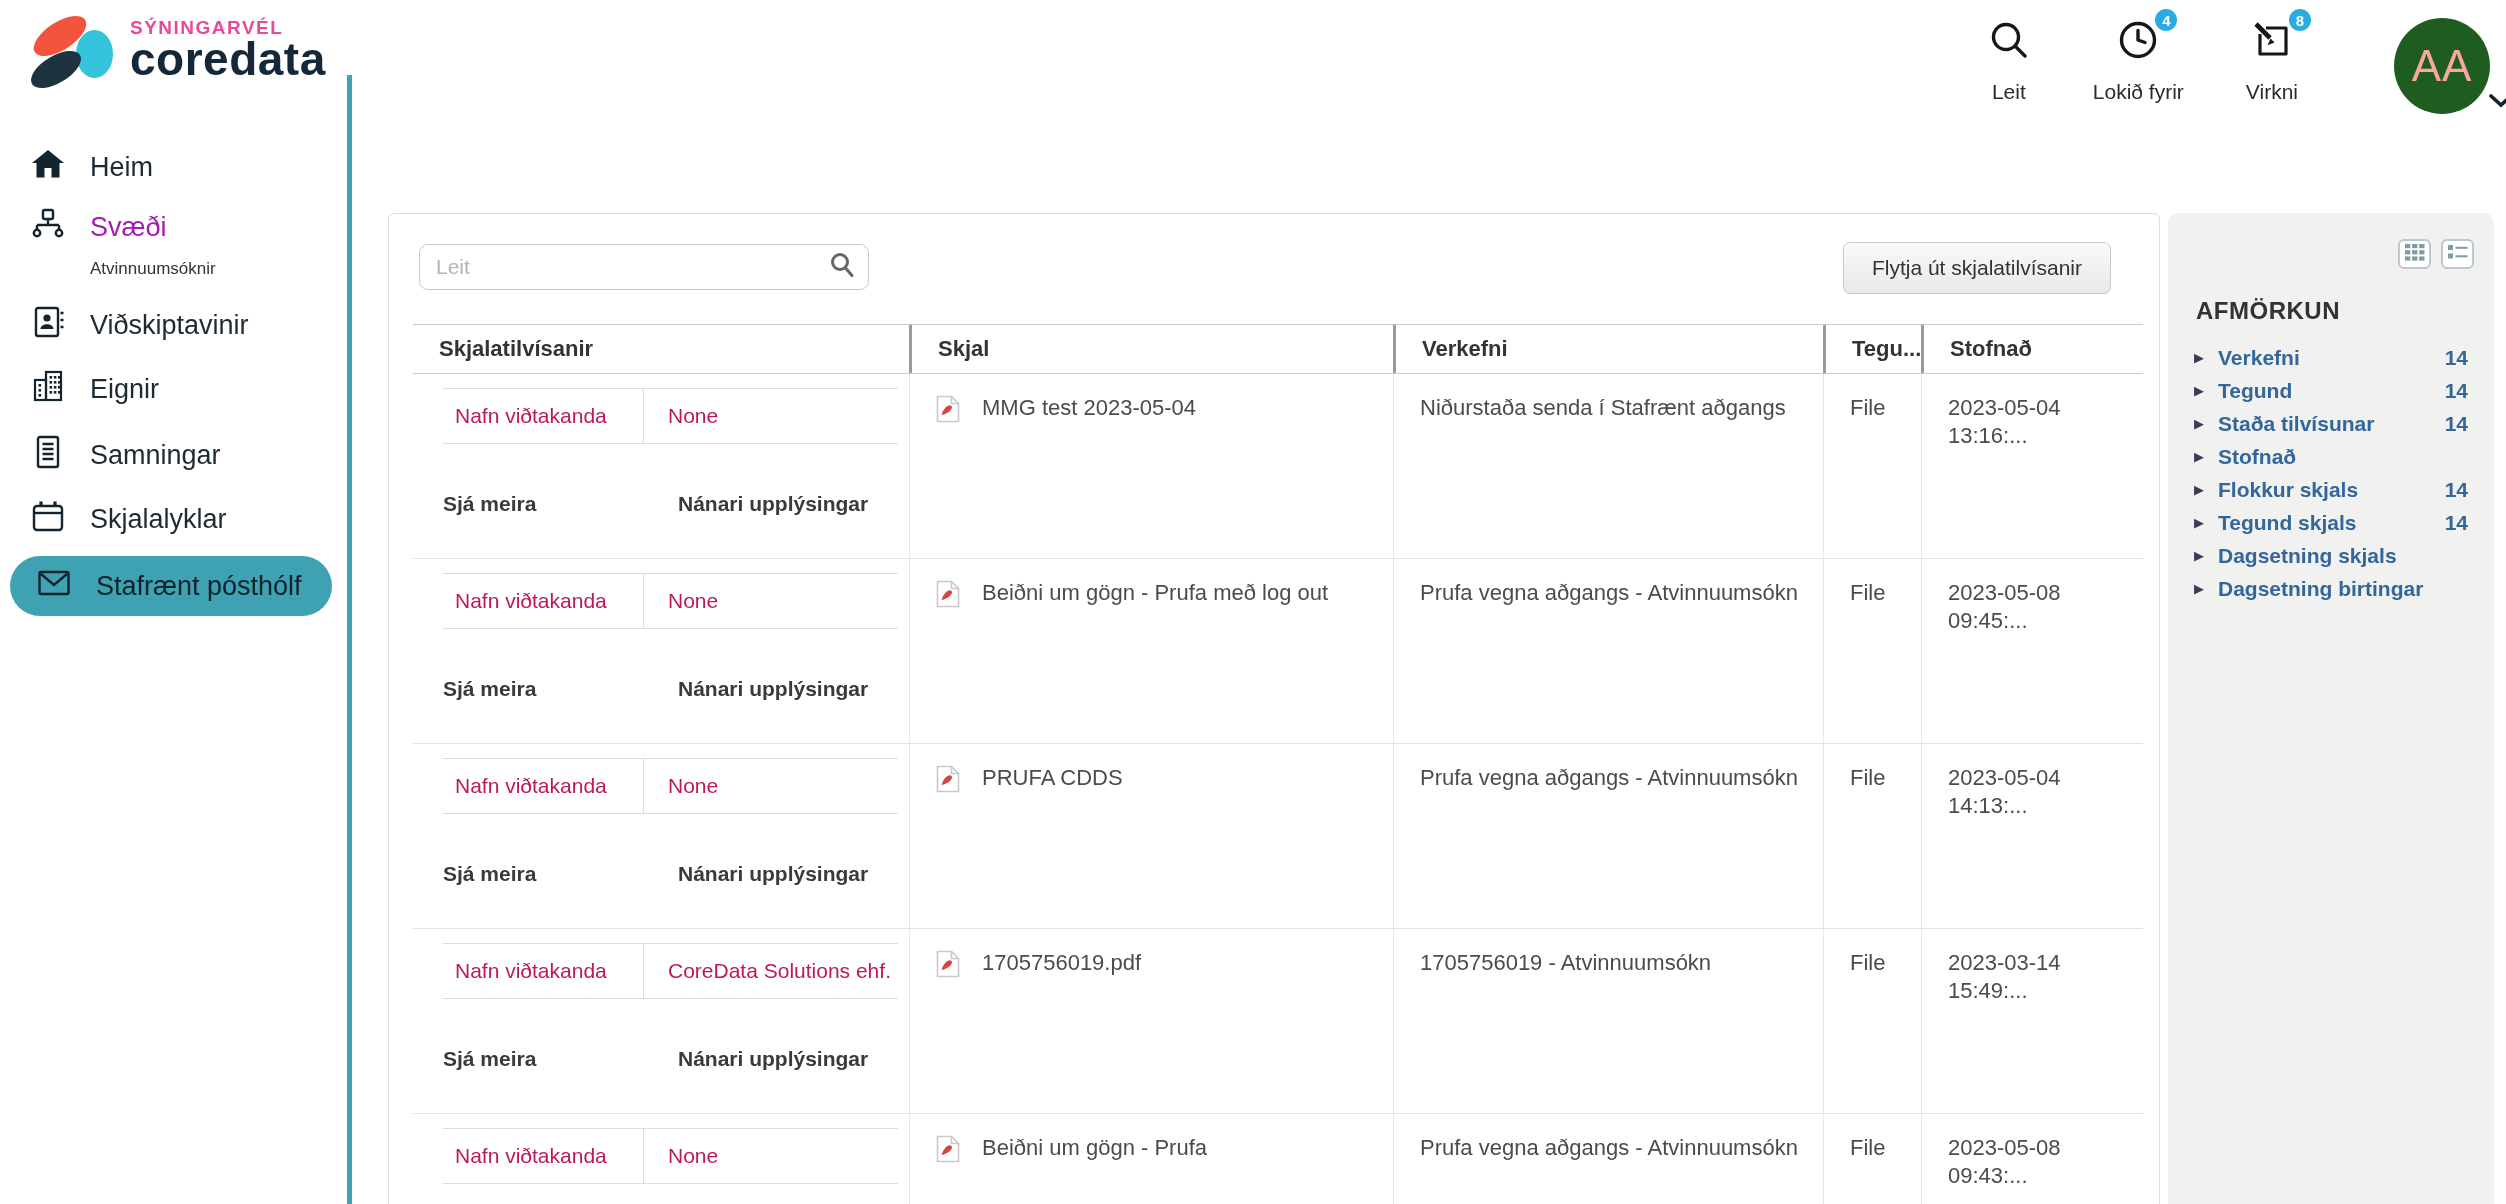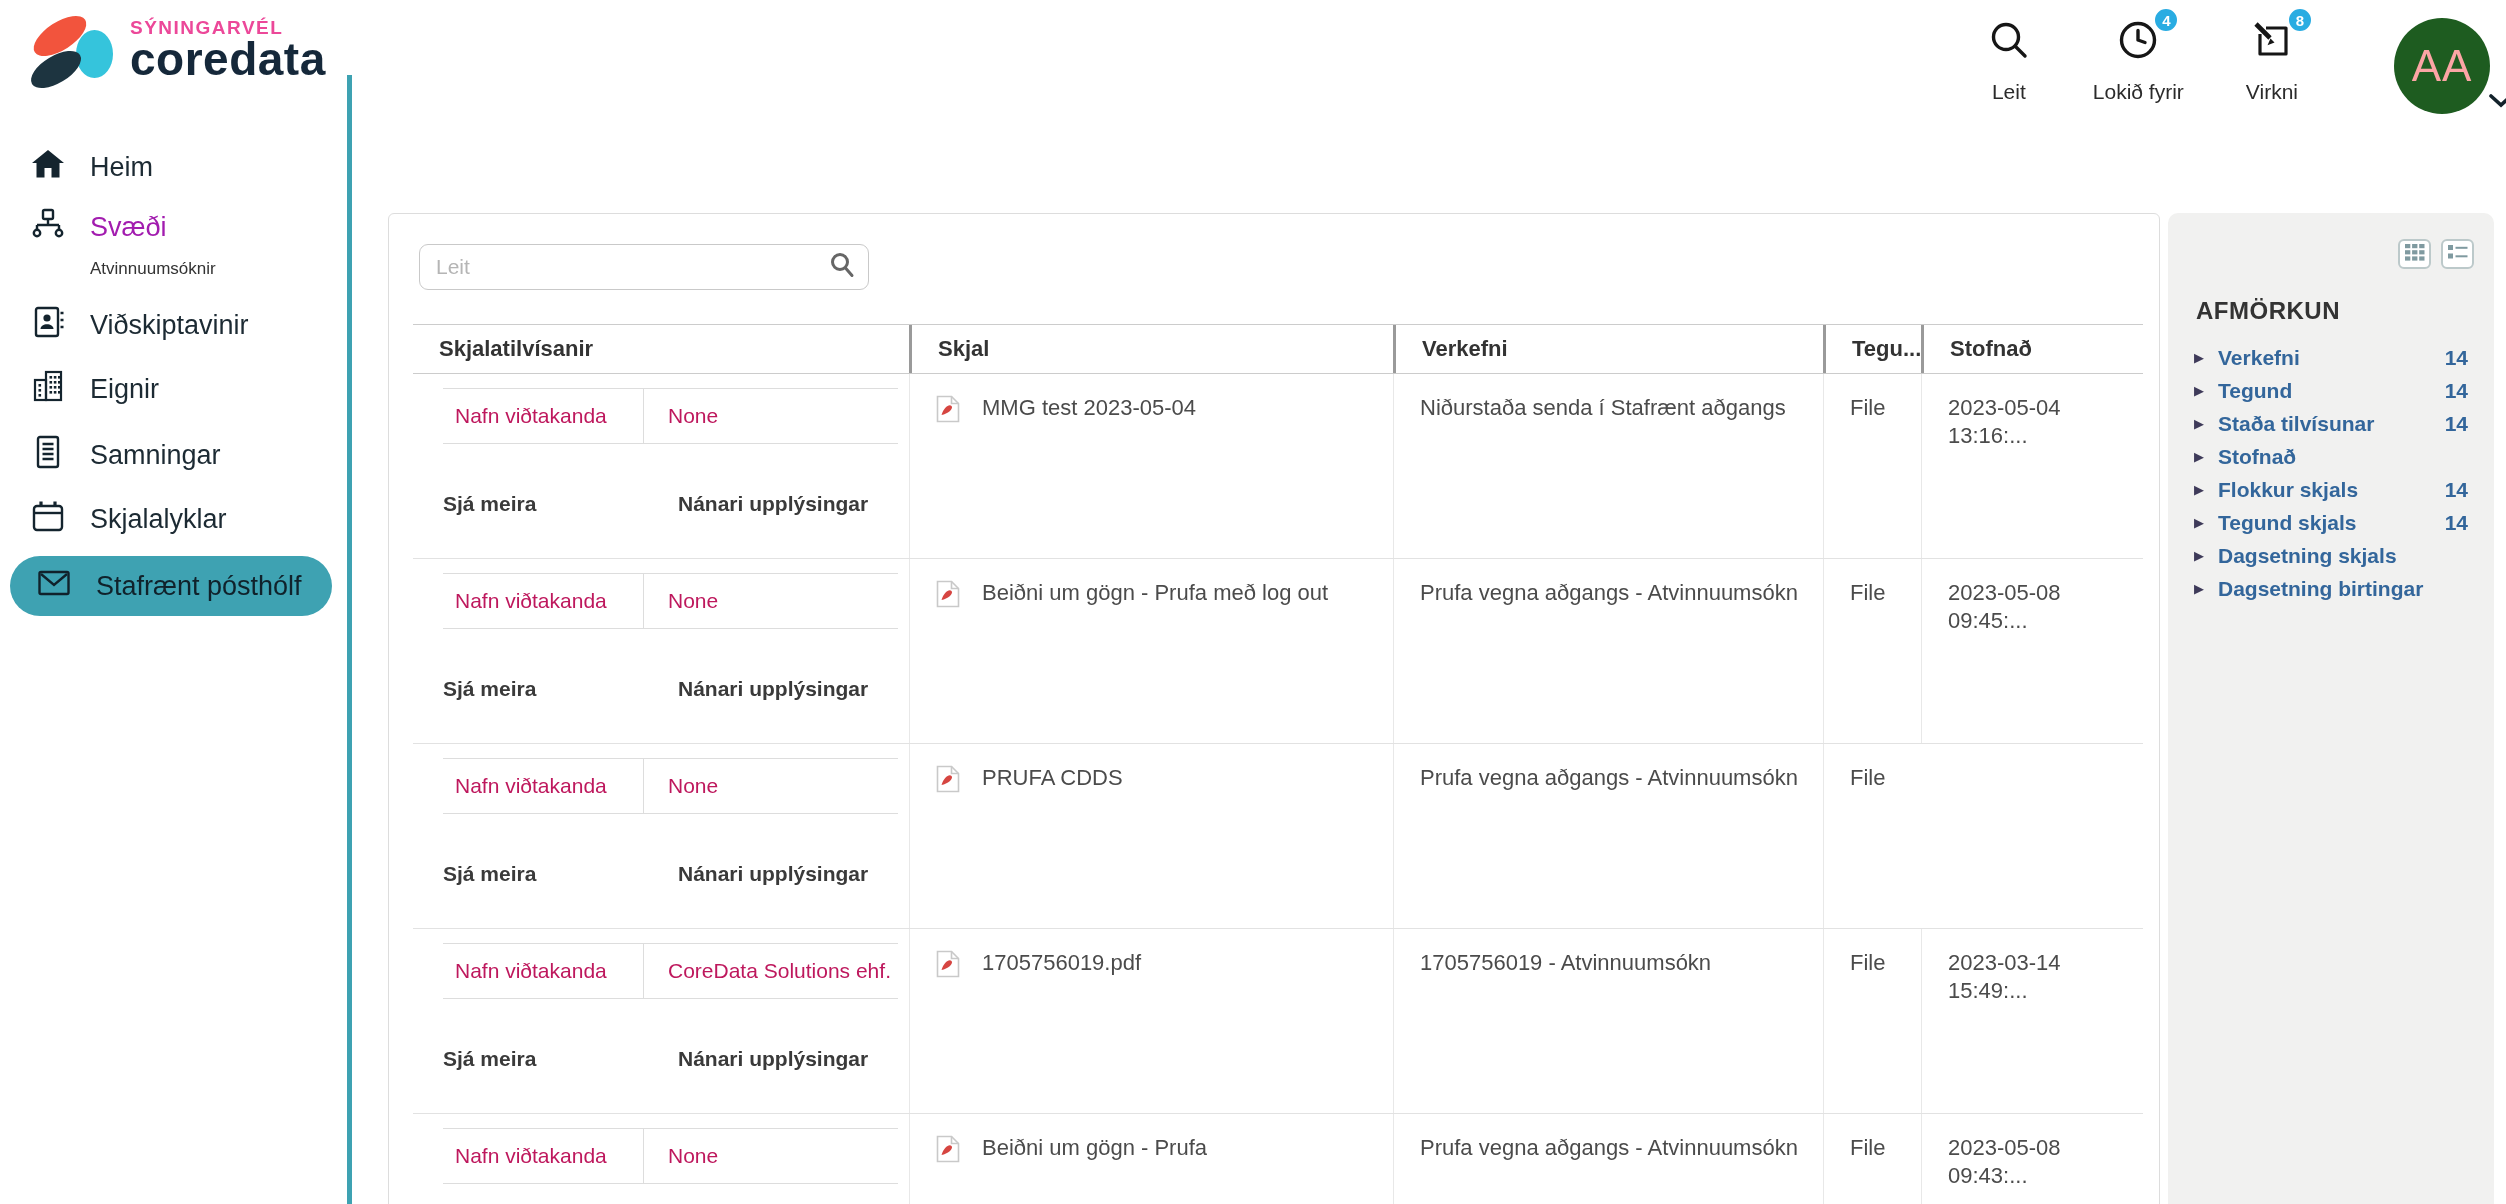--- a/index.html
+++ b/index.html
@@ -249,20 +249,21 @@
 <div class="card">
   <div class="search-box">
     <input type="text" placeholder="Leit" style="">
     <span>
       <svg width="28" height="28" viewBox="0 0 28 28" fill="none" stroke="#666" stroke-width="3" stroke-linecap="round">
           <circle cx="12" cy="11" r="7.5"></circle>
           <path d="M17.5 17 L24 24.5"></path>
         </svg>
     </span>
   </div>
+  <button class="export-btn">Flytja út skjalatilvísanir</button>
 
   <div class="table">
     <div class="thead">
       <div class="th">Skjalatilvísanir</div>
       <div class="th">Skjal</div>
       <div class="th">Verkefni</div>
       <div class="th">Tegu...</div>
       <div class="th">Stofnað</div>
     </div>
     <div id="tbody">
@@ -340,20 +341,21 @@
                   <path d="M1.5 1.5 h14 l7 7 v18 h-21 z" fill="#fff" stroke="#c9c9c9" stroke-width="1.6"></path>
                   <path d="M15.5 1.5 v7 h7" fill="none" stroke="#c9c9c9" stroke-width="1.6"></path>
                   <path d="M5.5 20 C7.5 13 13 8.5 15.5 11 C18 13.5 11.5 19.2 5.5 20 Z" fill="#D64541"></path>
                 </svg>
         </span>
         <span>PRUFA CDDS</span>
       </div>
     </div>
     <div class="c">Prufa vegna aðgangs - Atvinnuumsókn</div>
     <div class="c">File</div>
+    <div class="c">2023-05-04 14:13:...</div>
   </div>
 
   <div class="trow">
     <div class="c c1">
       <div class="mini">
         <div>Nafn viðtakanda</div>
         <div class="val">CoreData Solutions ehf.</div>
       </div>
       <div class="links">
         <span class="see">Sjá meira</span>

